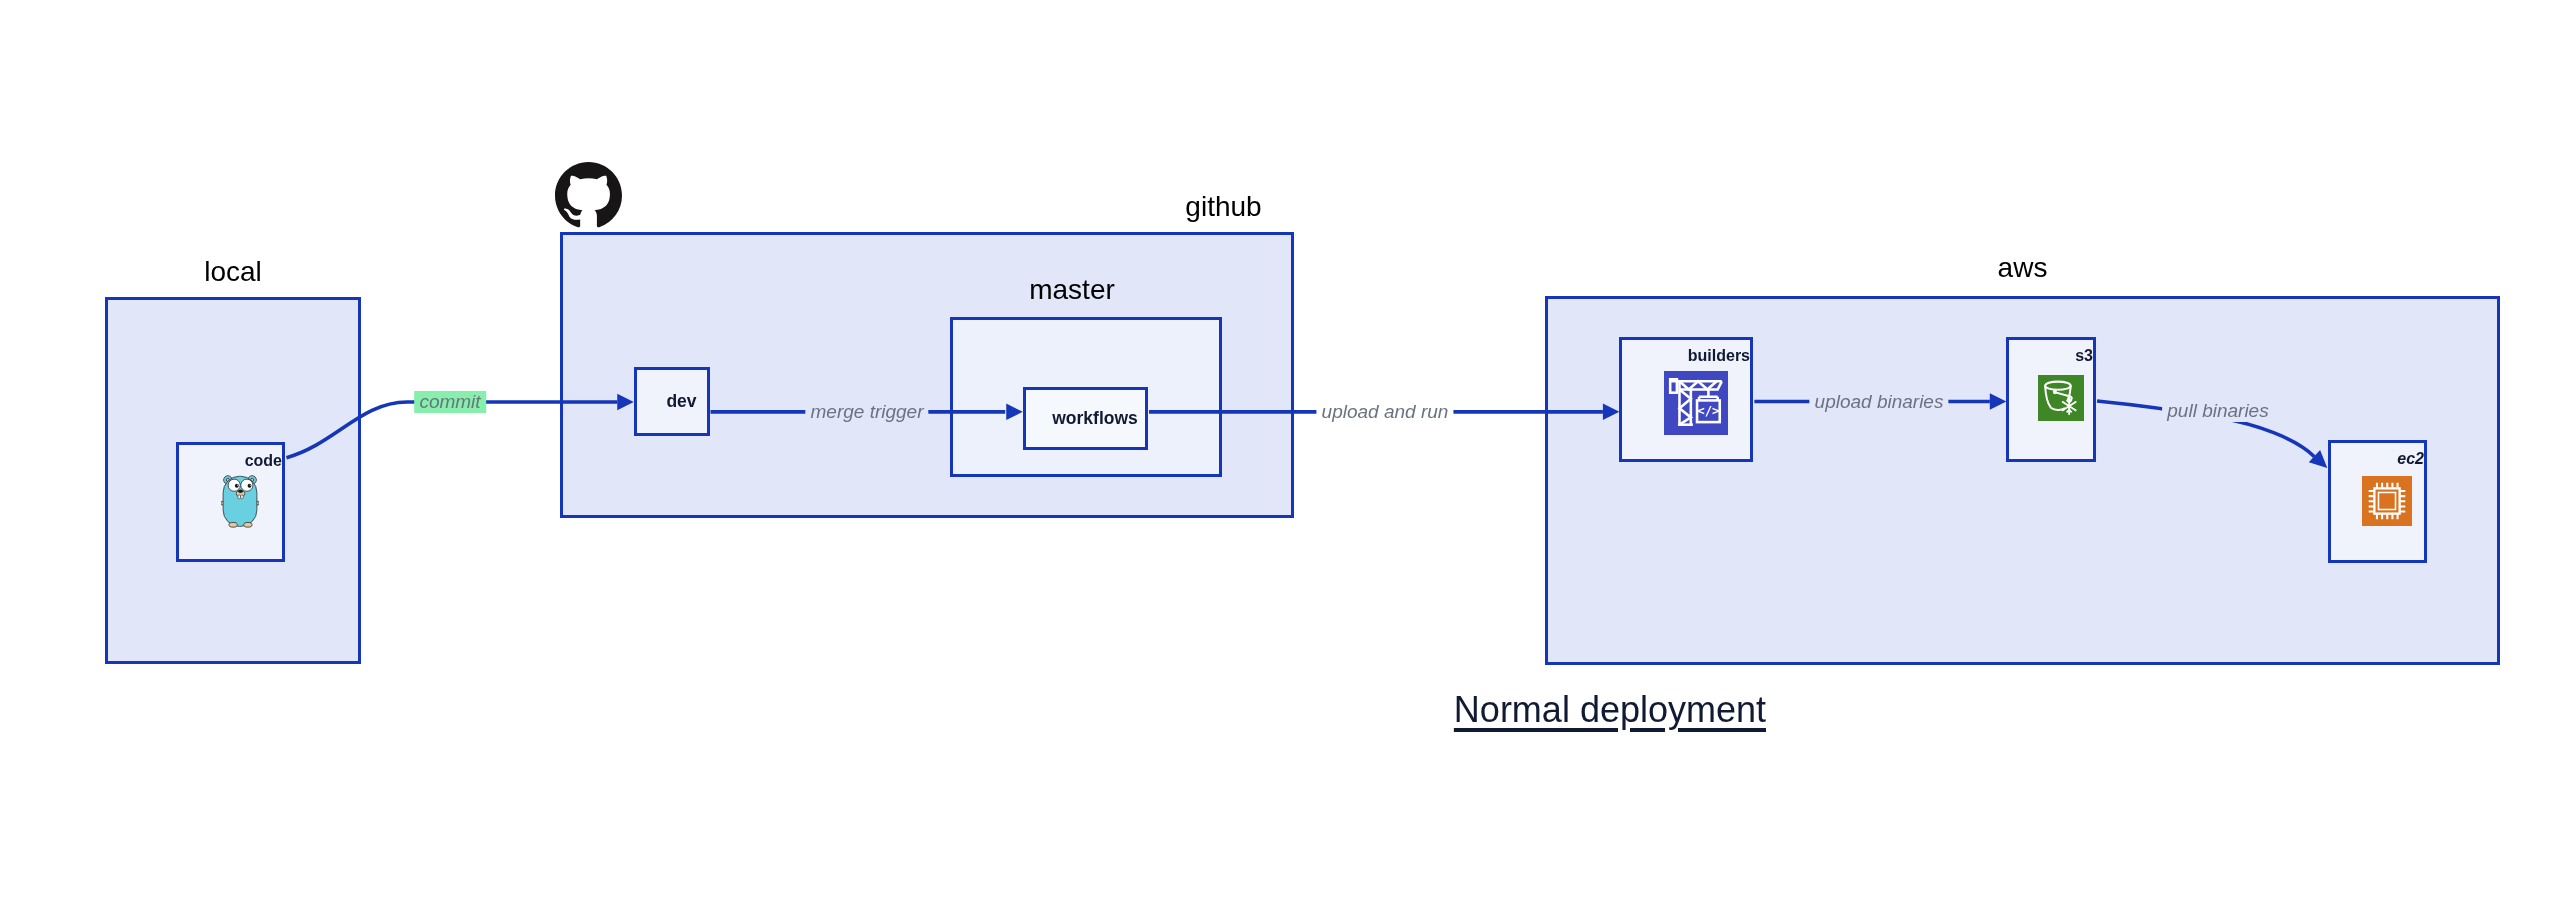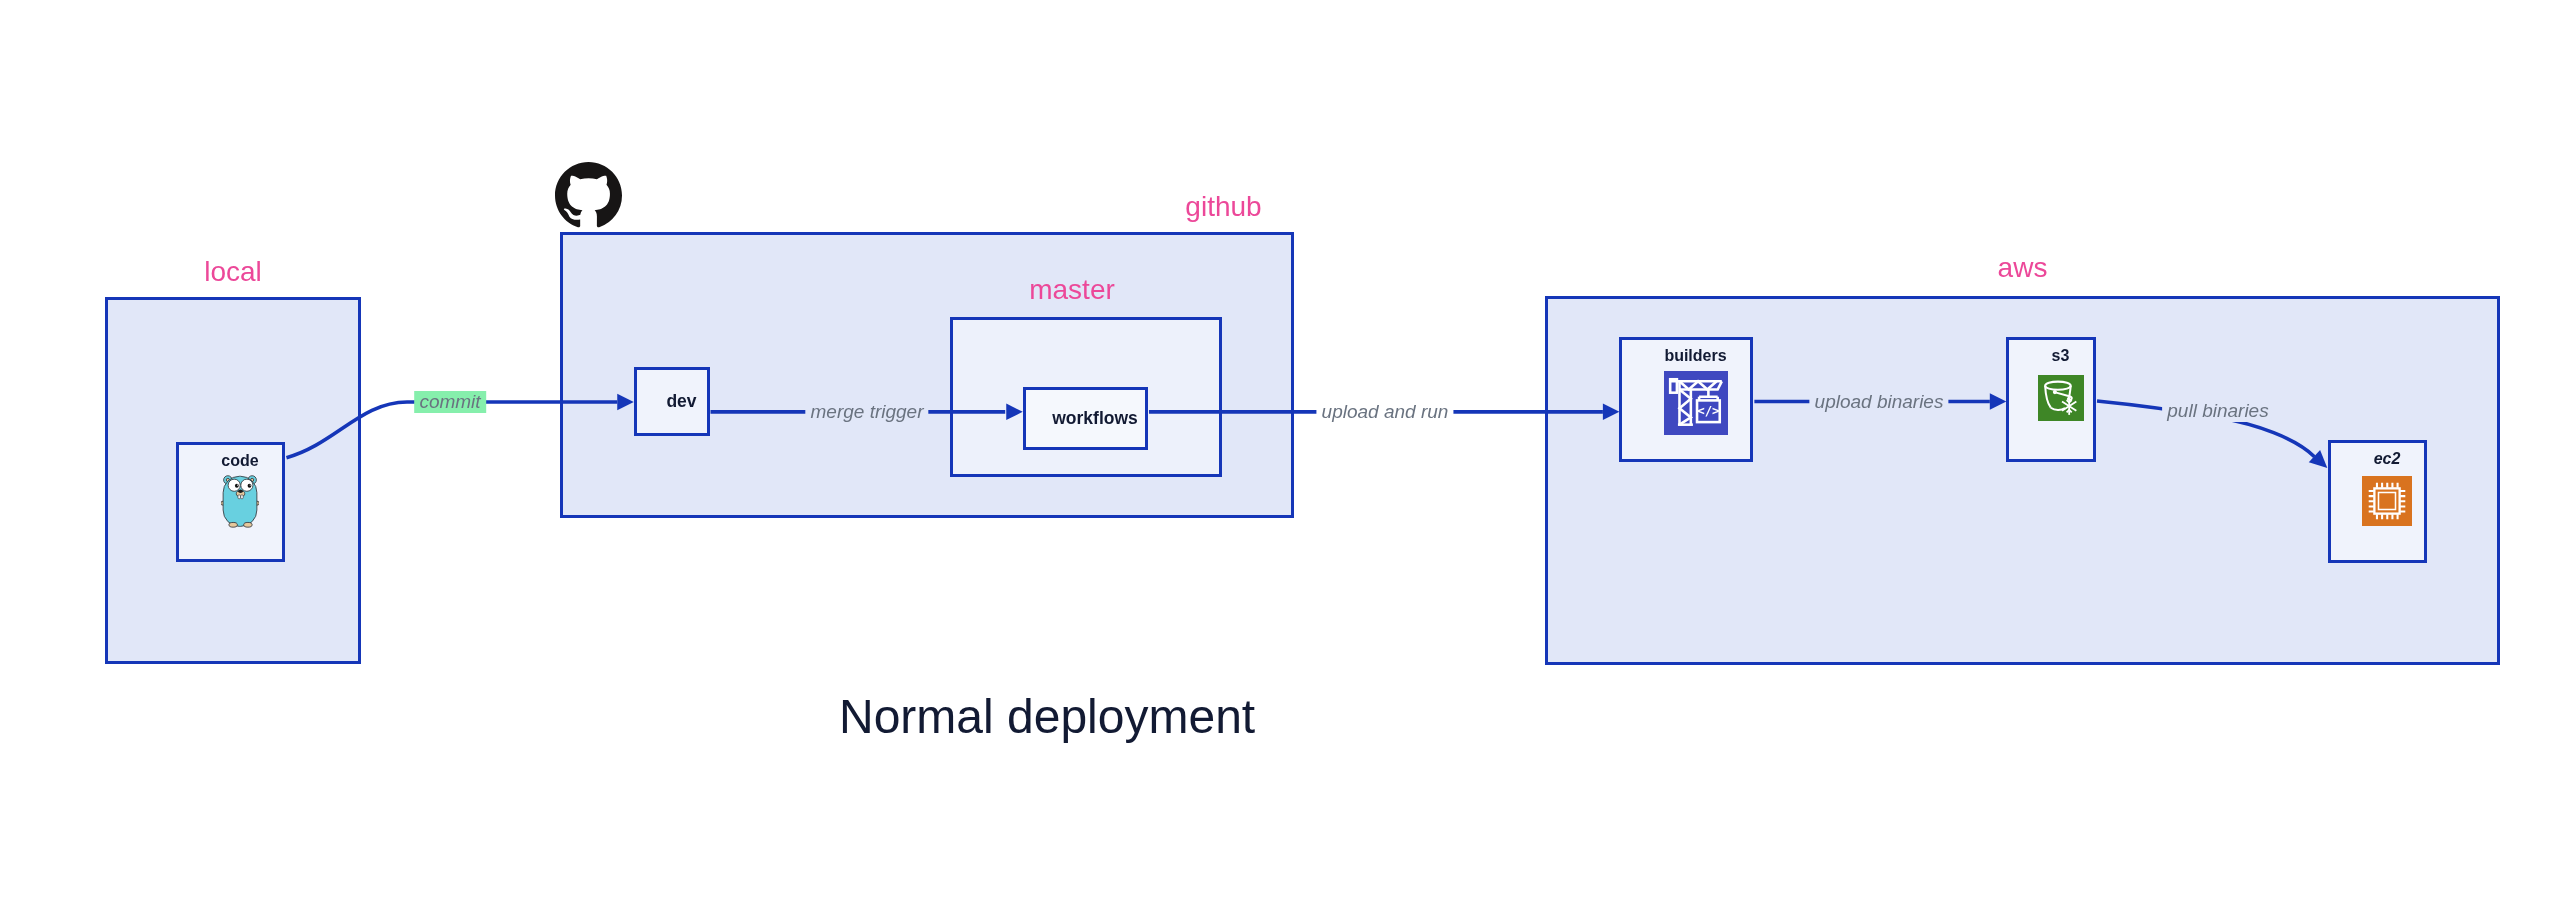--- a/index.html
+++ b/index.html
@@ -6,32 +6,32 @@
   #canvas{position:relative;width:2604px;height:902px;background:#ffffff;
           font-family:"Liberation Sans",sans-serif;overflow:hidden;}
 
   
   .group{position:absolute;box-sizing:border-box;background:#E1E7F8;border:3.6px solid #1536B8;}
   #g-local {left:105px; top:297px; width:256px;  height:367px;}
   #g-github{left:560px;top:232px; width:734px; height:286px;}
   #g-aws   {left:1545px;top:296px; width:955px; height:369px;}
   #g-master{left:950px;top:317px; width:272px;  height:160px;background:#EDF1FB;border-width:3.1px;}
 
-  .group-label{position:absolute;color:#ec4899;font-size:28px;line-height:1.1;}
+  .group-label{position:absolute;color:#000000;font-size:28px;line-height:1.1;}
   #gl-local {left:105px; top:257px; width:256px; text-align:center;}
   #gl-github{left:1146px;top:192px; width:155px; text-align:center;}
   #gl-master{left:936px;top:275px; width:272px; text-align:center;}
   #gl-aws   {left:1545px;top:253px; width:955px;text-align:center;}
 
   
   #edges{position:absolute;left:0;top:0;}
 
   
   .node{position:absolute;box-sizing:border-box;background:#F0F3FC;border:3.1px solid #1536B8;
-        color:#121A33;text-align:center;padding-left:19px;}
+        color:#121A33;text-align:right;padding-left:19px;}
   #n-code     {left:176px; top:442px; width:109px;height:120px;}
   #n-dev      {left:634px;top:367px; width:76px;height:69px;display:flex;align-items:center;justify-content:center;}
   #n-workflows{left:1023px;top:387px; width:125px;height:63px;display:flex;align-items:center;justify-content:center;background:#F5F8FD;}
   #n-builders {left:1619px;top:337px; width:134px;height:125px;}
   #n-s3       {left:2006px;top:337px; width:90px;height:125px;}
   #n-ec2      {left:2328px;top:440px; width:99px;height:123px;font-style:italic;}
 
   .node-label{font-weight:bold;font-size:16px;line-height:1.1;display:block;margin-top:7.2px;}
   #n-dev .node-label,#n-workflows .node-label{margin-top:0;font-size:17.5px;}
   .node-icon{display:block;margin:0 auto;}
@@ -46,23 +46,23 @@
   #el-commit   {left:450px; top:402px;background:#86efac;}
   #el-merge    {left:867px;top:412px;background:#E1E7F8;}
   #el-uploadrun{left:1385px;top:412px;background:#ffffff;}
   #el-uploadbin{left:1879px;top:402px;background:#E1E7F8;}
   #el-pullbin  {left:2218px;top:411px;background:#E1E7F8;}
 
   
   #i-octocat{position:absolute;left:555px;top:162px;}
 
   
-  #diagram-title{position:absolute;left:839px;top:689px;width:927px;text-align:left;
-                 color:#121A33;font-size:48px;
-                 text-decoration-thickness:4.1px;text-underline-offset:6.2px;}
+  #diagram-title{position:absolute;left:839px;top:689px;width:927px;text-align:right;
+                 color:#121A33;font-size:36px;
+                 text-decoration:underline;text-decoration-thickness:4.1px;text-underline-offset:6.2px;}
 </style>
 </head>
 <body>
 
 <div id="canvas">
 
   <div class="group" id="g-local"></div>
   <div class="group" id="g-github"></div>
   <div class="group" id="g-aws"></div>
   <div class="group" id="g-master"></div>

